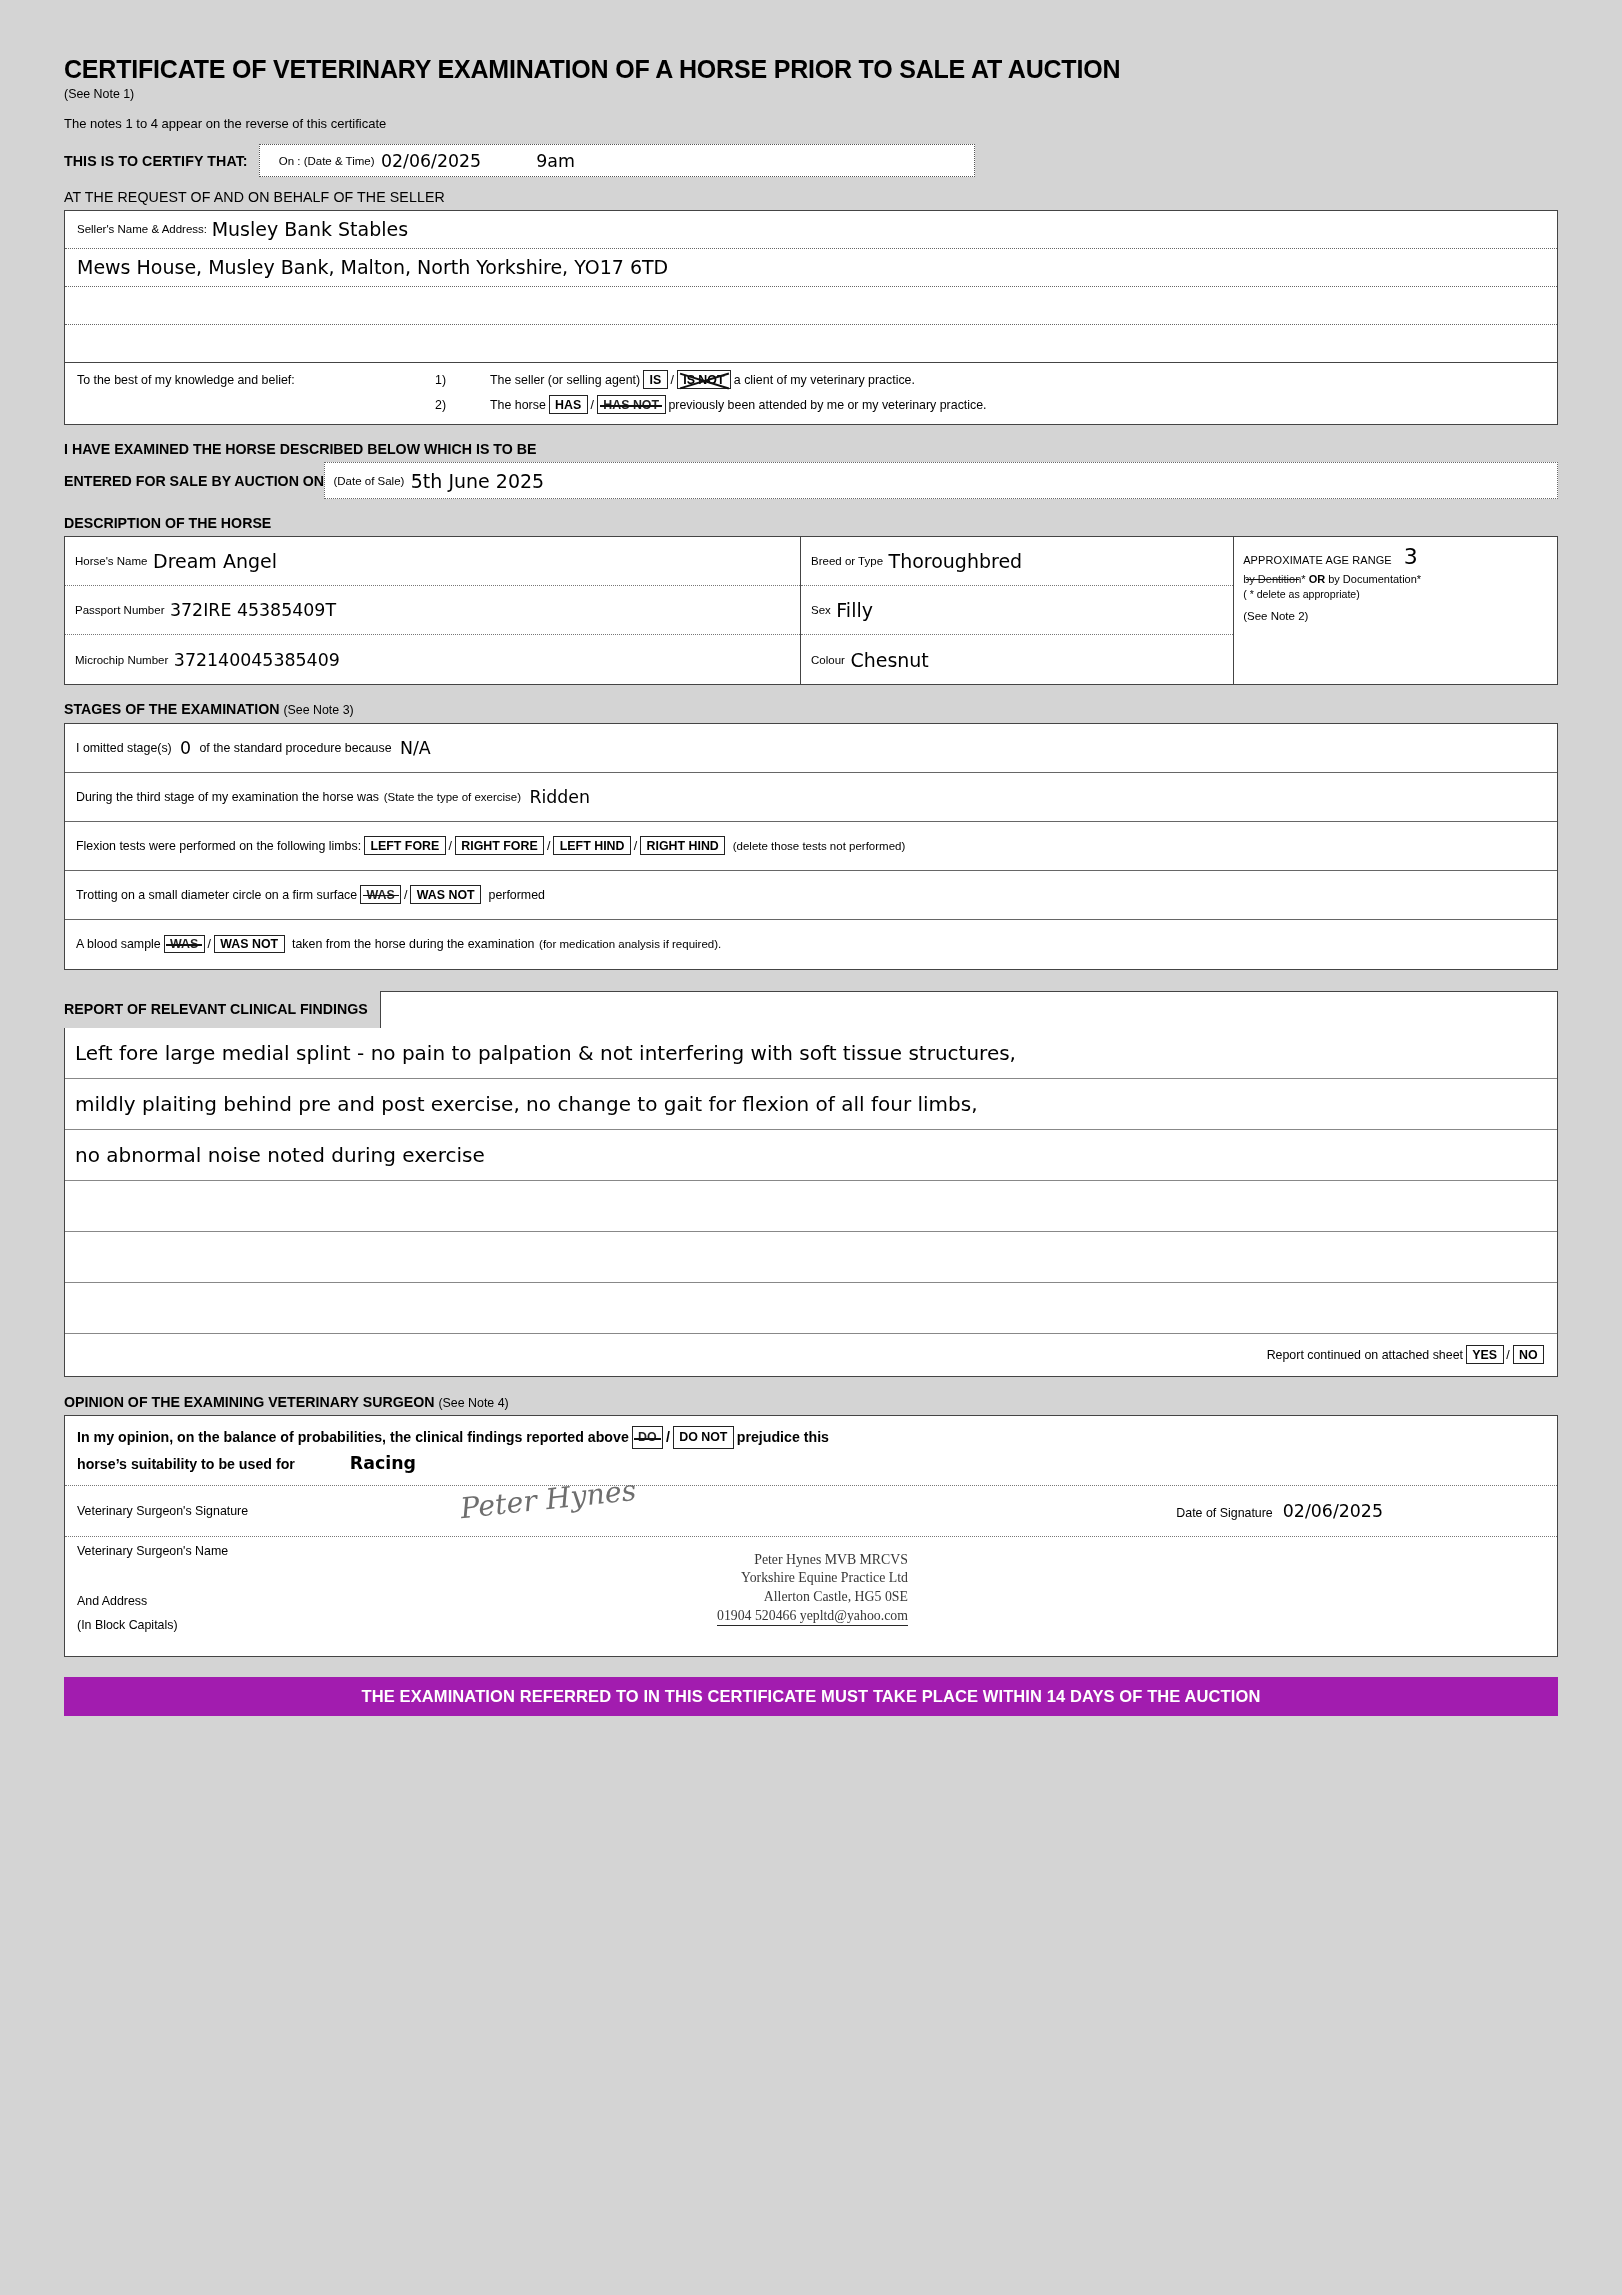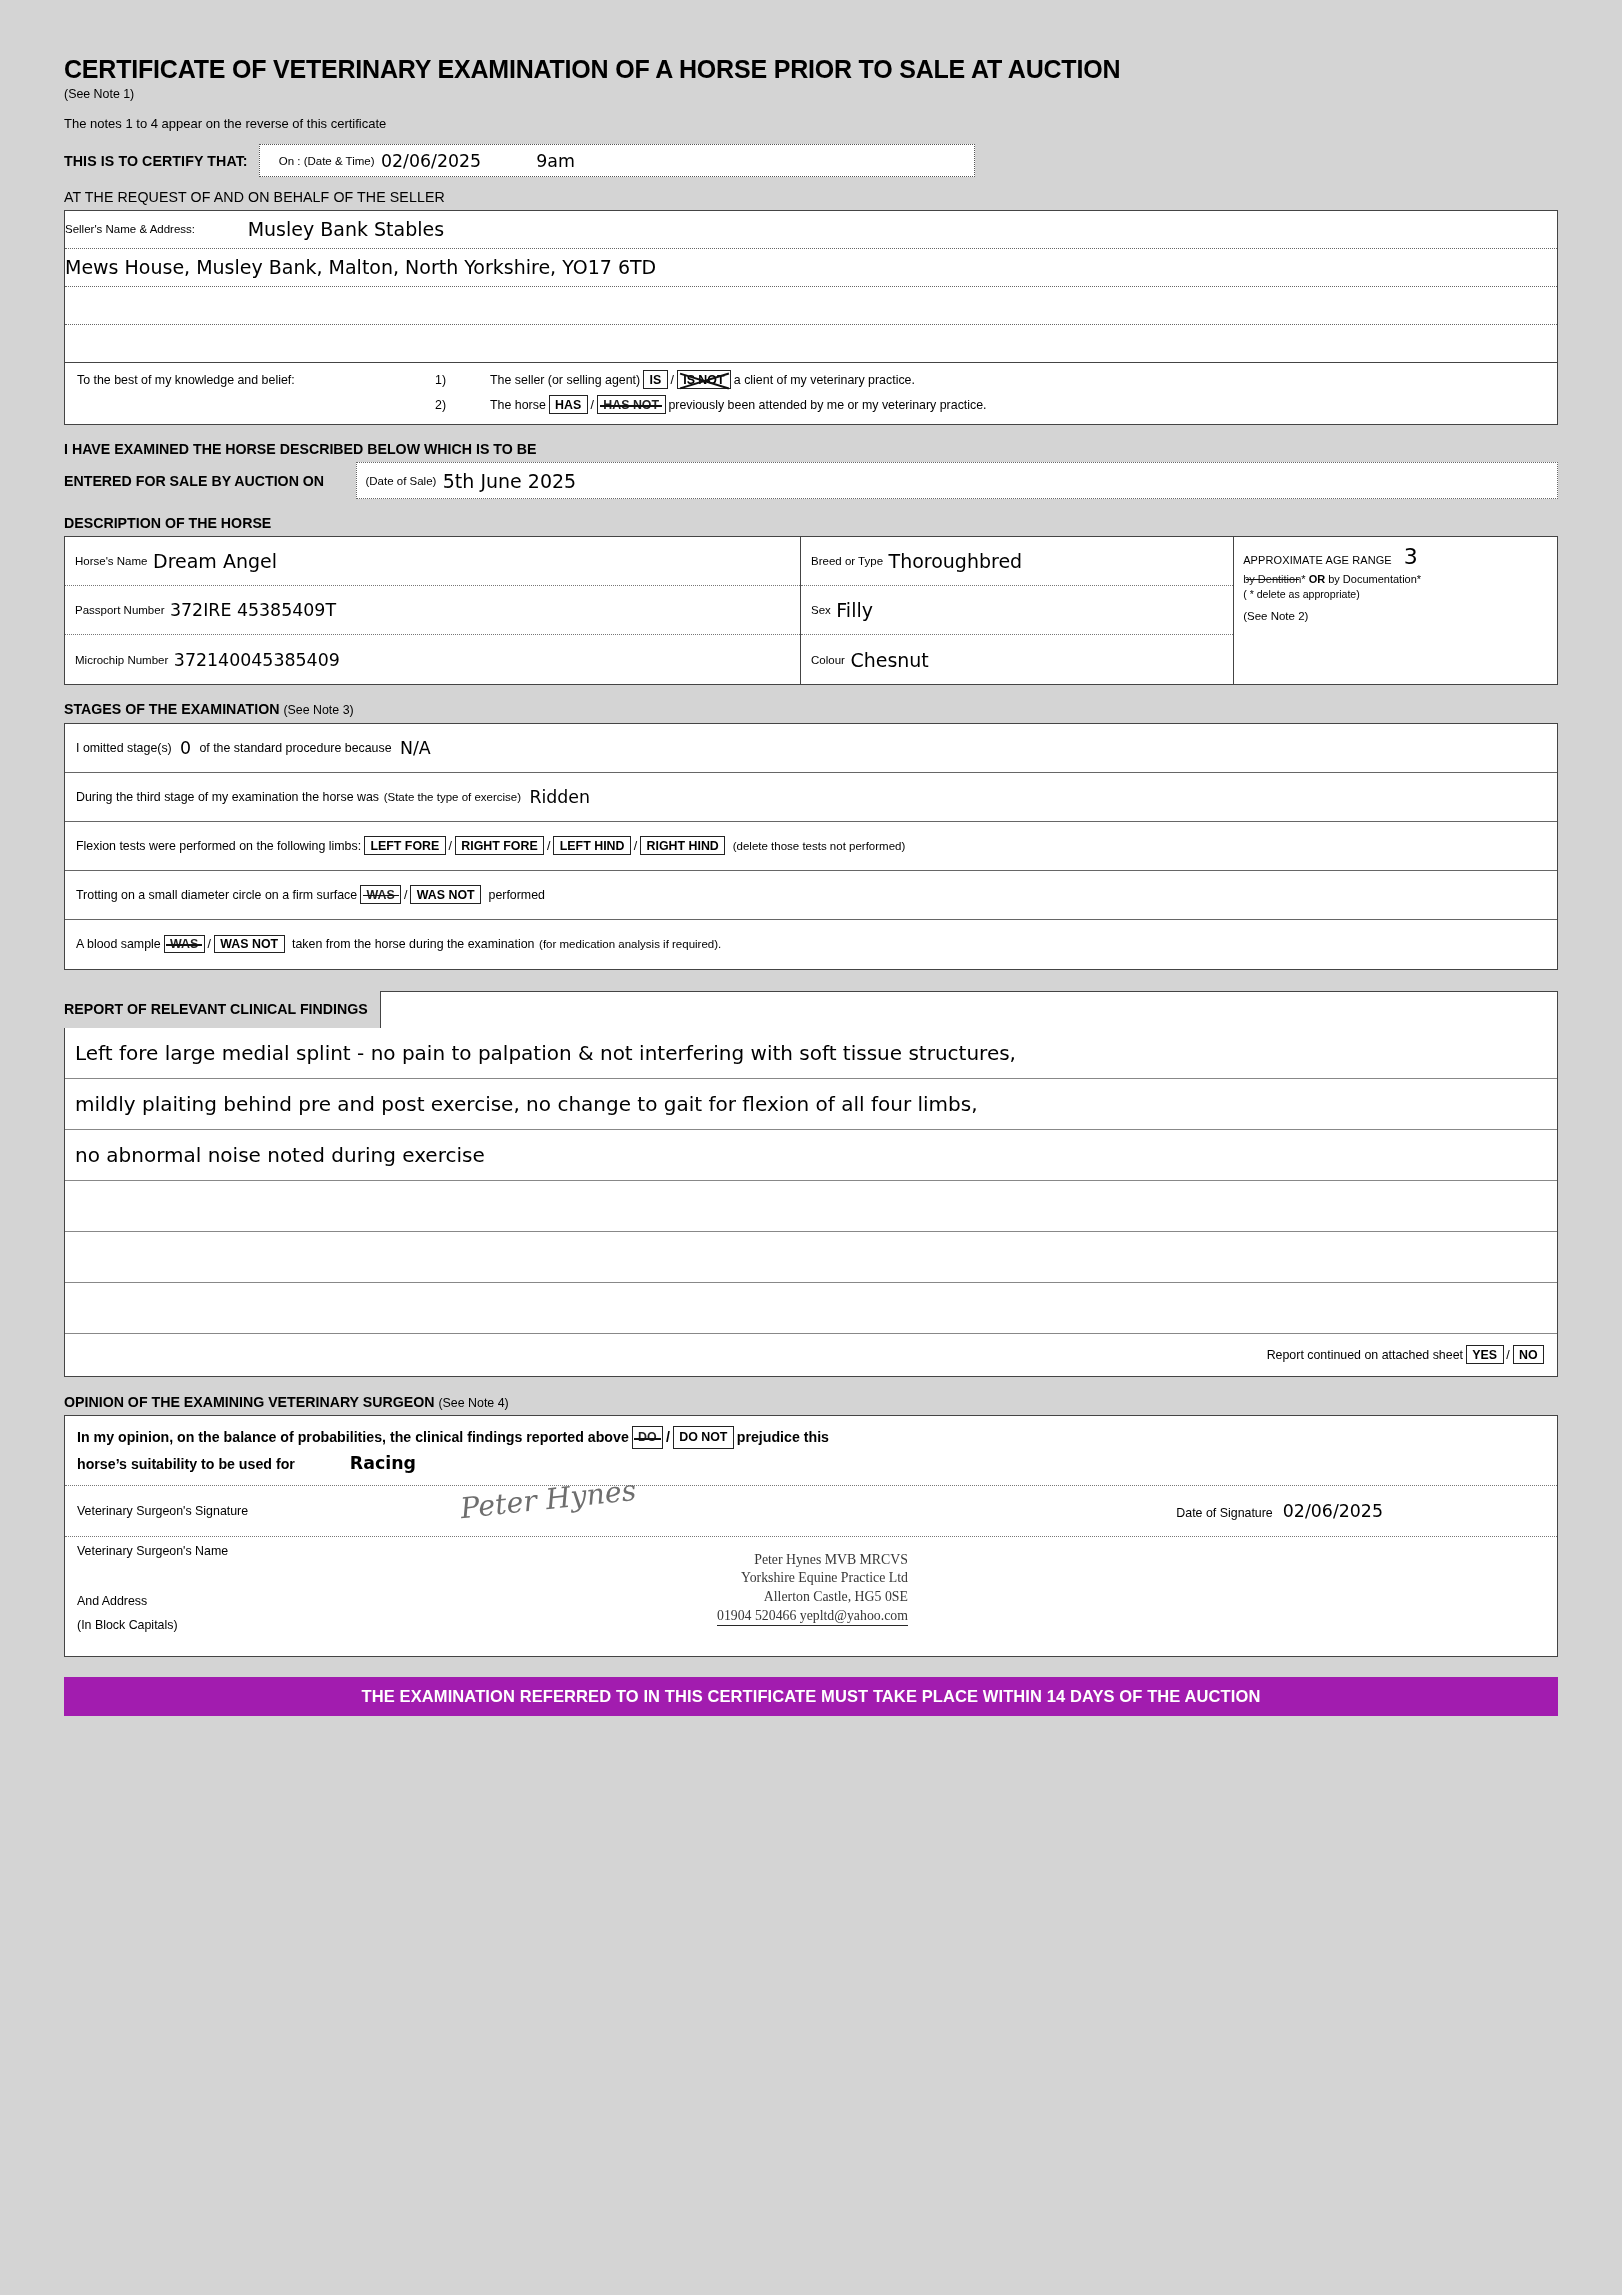--- a/index.html
+++ b/index.html
@@ -93,22 +93,22 @@
     border: 0.9px solid #444;
     background: #fff;
     box-sizing: border-box;
     width: 1494px;
   }
   .seller-line {
     border-bottom: 0.9px dotted #666;
     height: 38px;
     display: flex;
     align-items: center;
-    box-sizing: border-box;
-    gap: 48px;
+    padding-left: 12px;
+    box-sizing: border-box;
   }
   .seller-line.last { border-bottom: 0.9px solid #444; }
   .seller-line .lbl-small { margin-right: 4.6px; }
 
   .knowledge {
     padding: 7.3px 12px 10px 12px;
     box-sizing: border-box;
   }
   .k-row {
     display: flex;
@@ -158,21 +158,20 @@
   .crossx::after  { transform: rotate(-17deg); }
 
   .sec-head {
     font-size: 14.2px;
     font-weight: bold;
     margin: 15.6px 0 5.5px 0;
   }
   .sale-row {
     display: flex;
     align-items: stretch;
-    gap: 32px;
   }
   .sale-label {
     font-size: 14.2px;
     font-weight: bold;
     display: flex;
     align-items: center;
     white-space: nowrap;
   }
   .sale-box {
     flex: 1;

